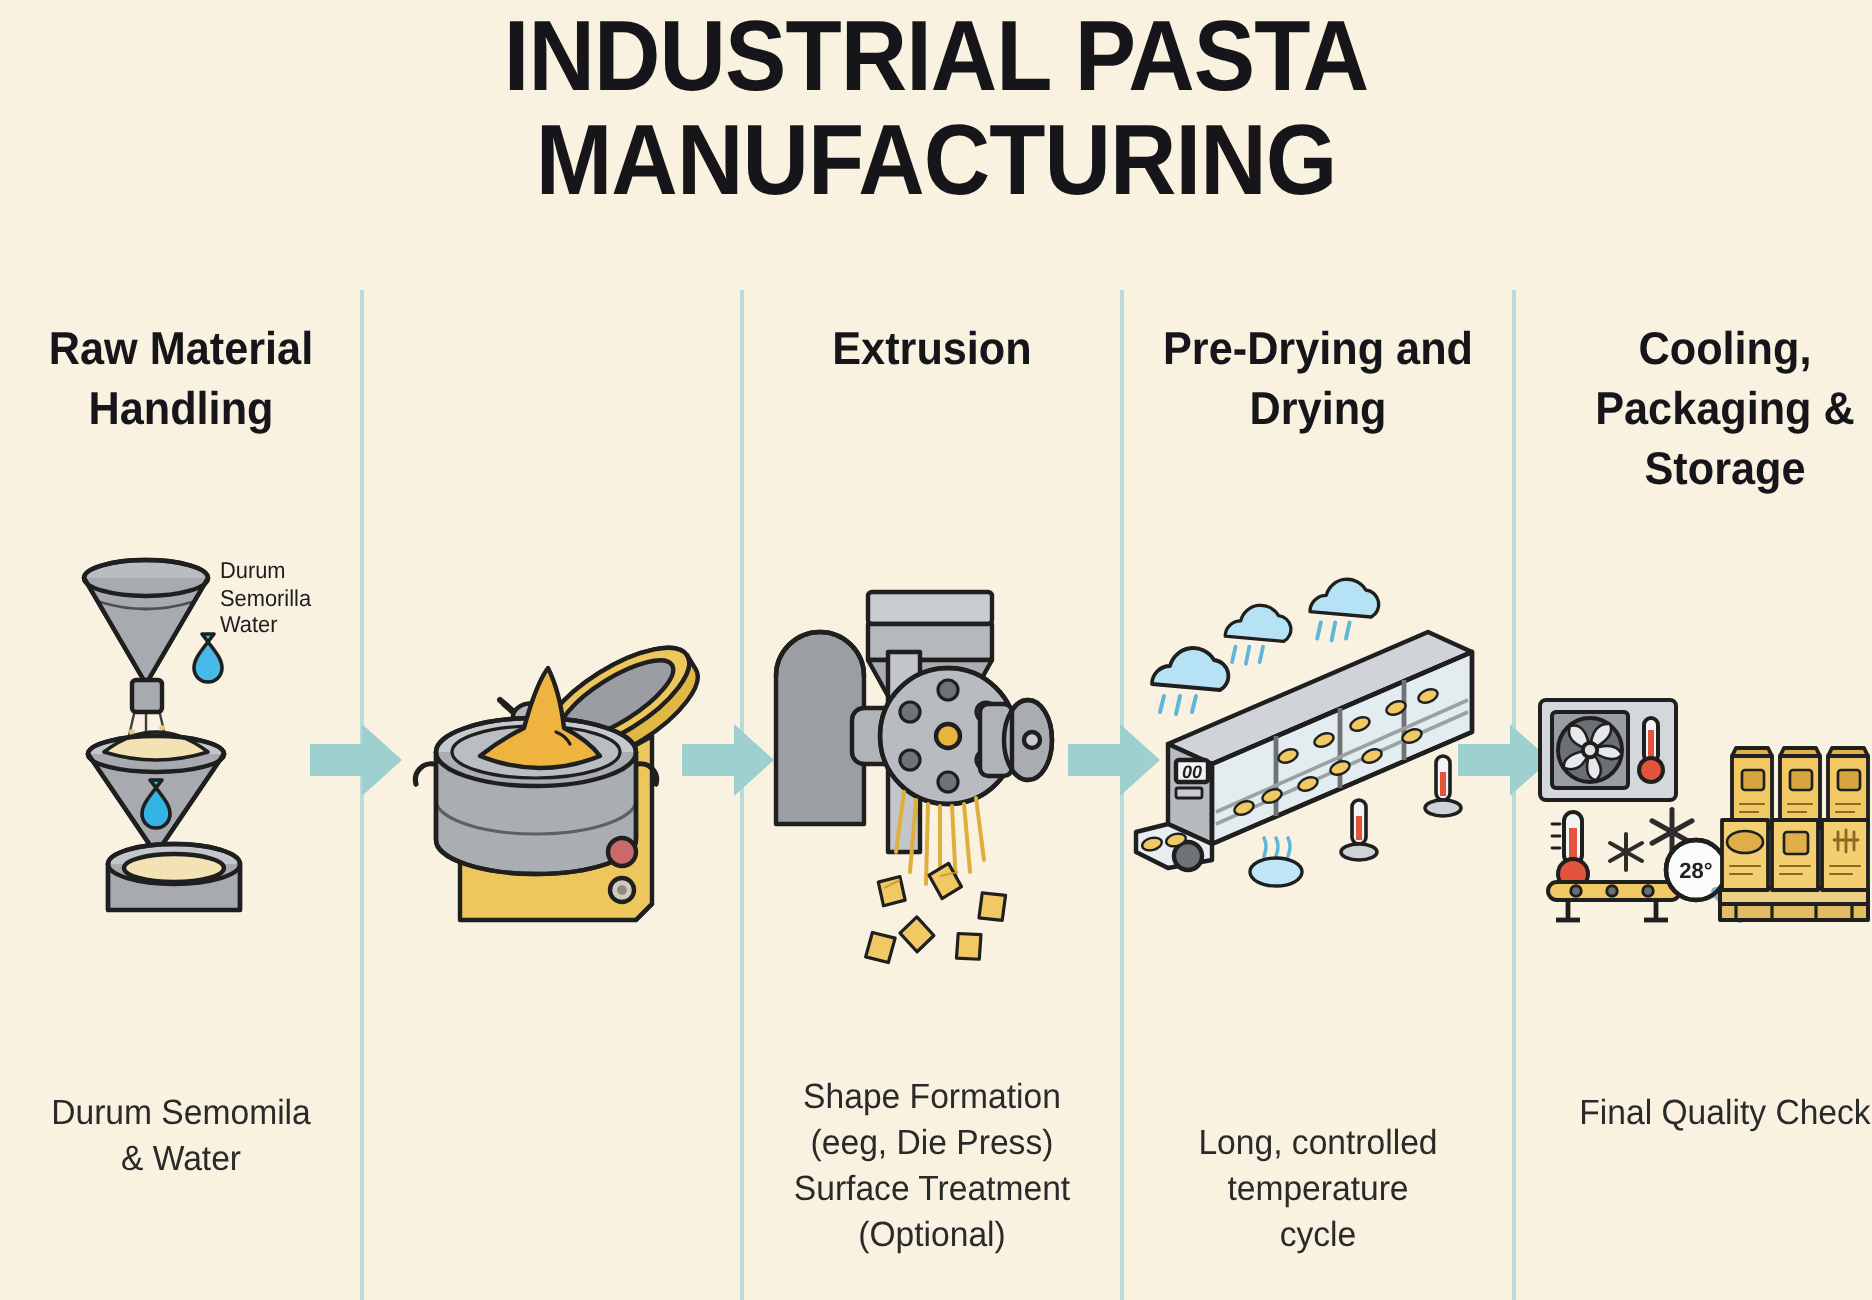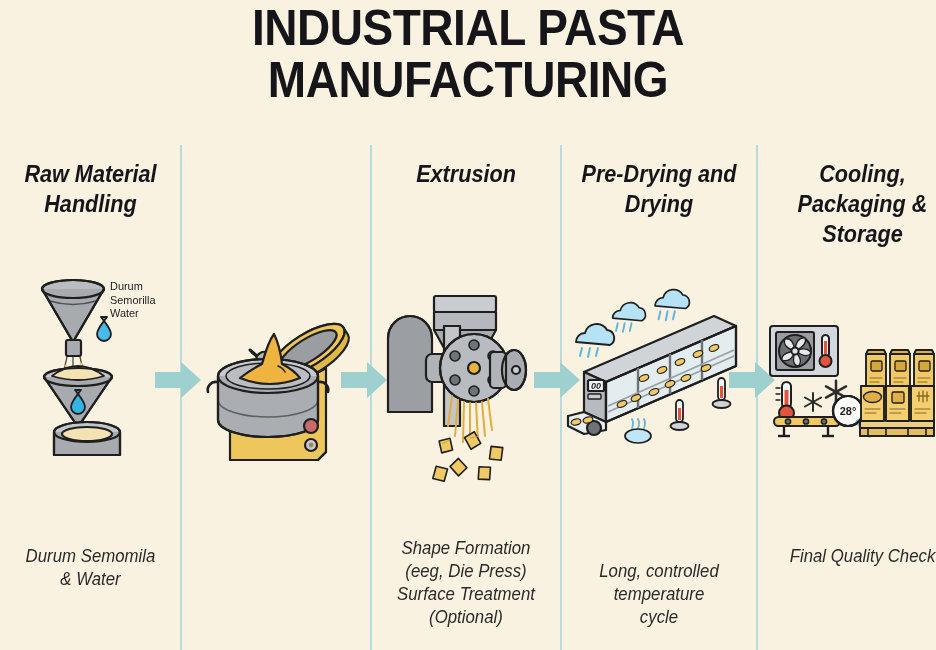--- a/index.html
+++ b/index.html
@@ -29,21 +29,21 @@
     color: #16161a;
     transform: scaleX(0.92);
     transform-origin: center top;
   }
   .title .line2 { display: block; }
 
   
   .columns {
     position: absolute;
     top: 0; left: 0;
-    width: 936px; height: 650px; font-style: italic;
+    width: 936px; height: 650px;
   }
   .col {
     position: absolute;
     top: 145px;
     height: 505px;
   }
   .col-0 { left: 0px;   width: 181px; }
   .col-1 { left: 181px; width: 190px; }
   .col-2 { left: 371px; width: 190px; }
   .col-3 { left: 561px; width: 196px; }
@@ -431,21 +431,21 @@
       </g>
     </svg>
   </div>
 
   <div class="arrow" style="left:729px; top:362px;">
     <svg width="46" height="36" viewBox="0 0 46 36">
       <path d="M0 10 L26 10 L26 0 L46 18 L26 36 L26 26 L0 26 Z" fill="#9ed0cf"></path>
     </svg>
   </div>
 
-  <div class="illus" style="left:768px; top:324px;">
+  <div class="illus" style="left:768px; top:348px;">
     <svg width="168" height="120" viewBox="0 0 168 120">
       <g stroke="#1f1f1f" stroke-width="2" stroke-linejoin="round">
 
         <rect x="2" y="2" width="68" height="50" rx="3" fill="#d4d7db"></rect>
         <rect x="8" y="8" width="38" height="38" rx="2" fill="#9a9ea2"></rect>
         <circle cx="27" cy="27" r="16" fill="#6c7074"></circle>
         <g fill="#e6e9ec" stroke="#1f1f1f" stroke-width="1.3">
           <path d="M27 27 q-2 -14 -10 -12 q-3 8 10 12 z"></path>
           <path d="M27 27 q13 -6 10 -13 q-9 -1 -10 13 z"></path>
           <path d="M27 27 q12 8 16 2 q-4 -7 -16 -2 z"></path>

